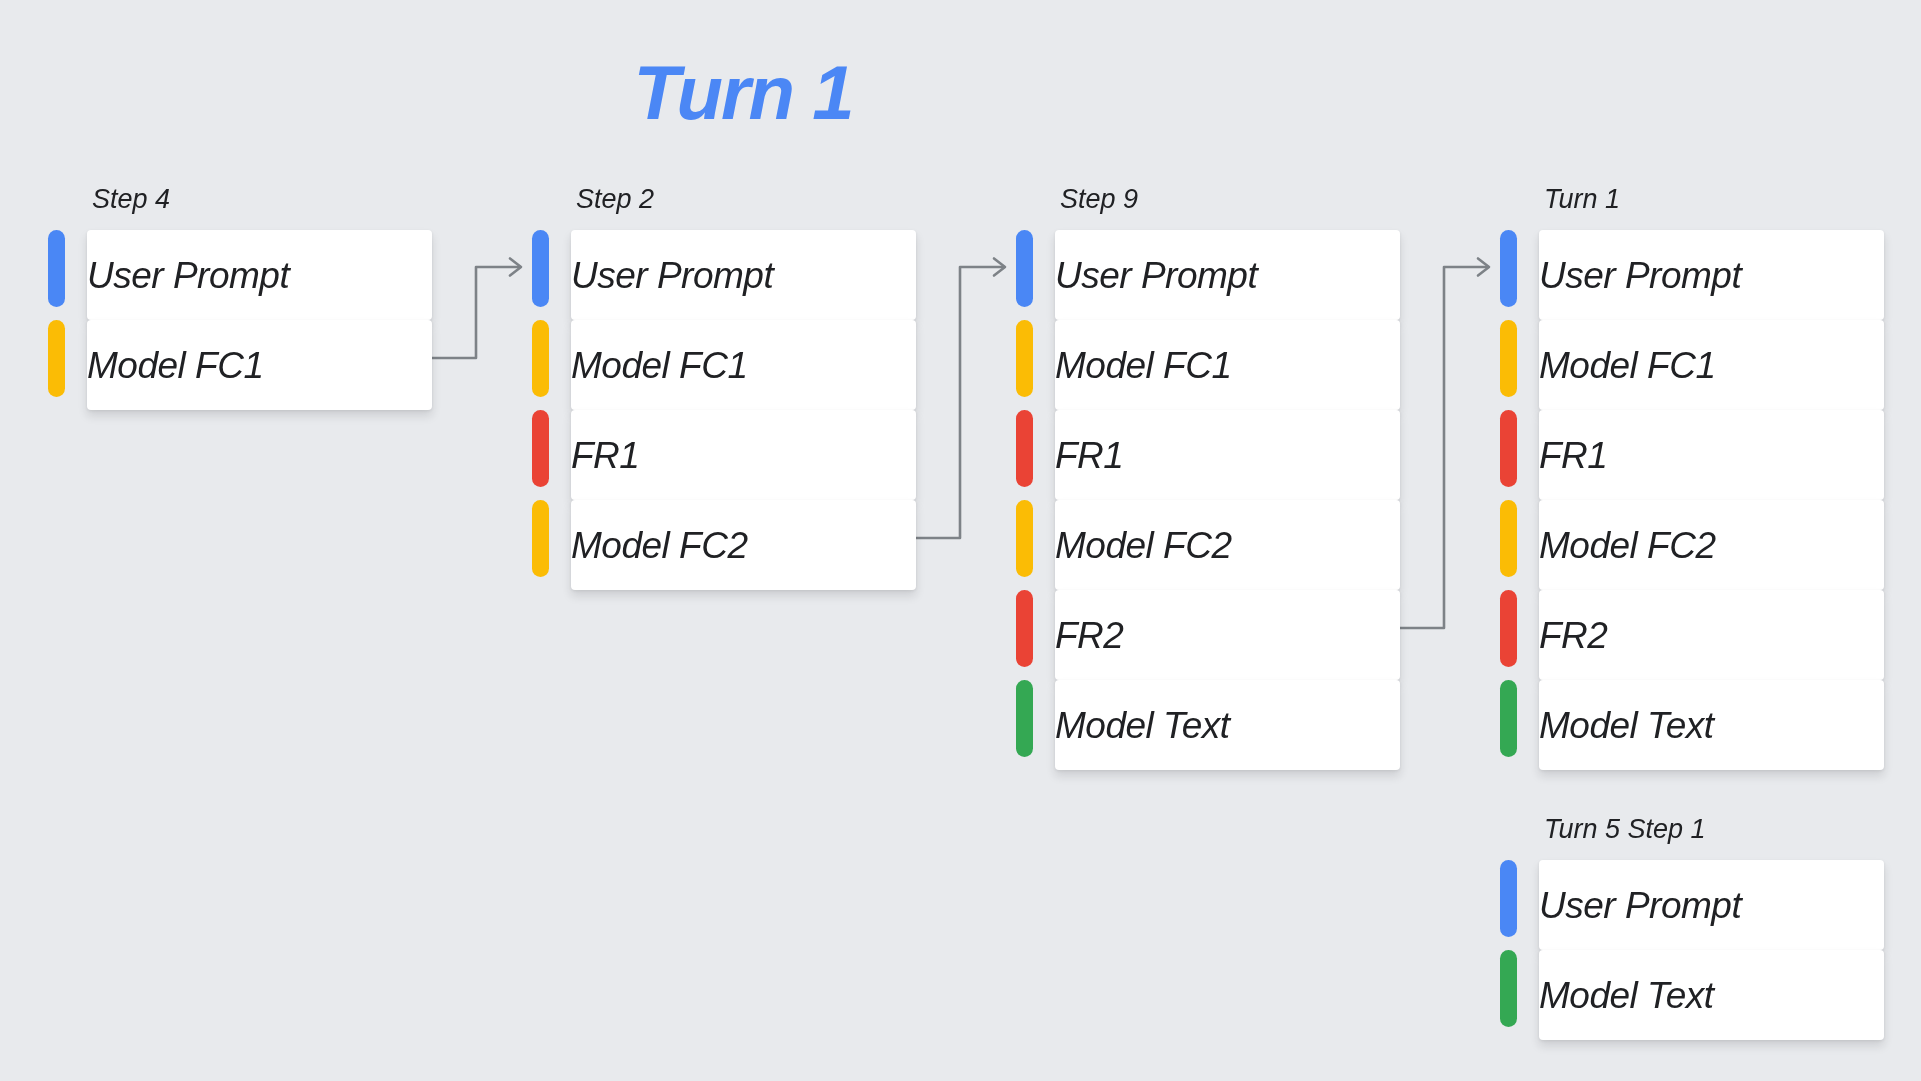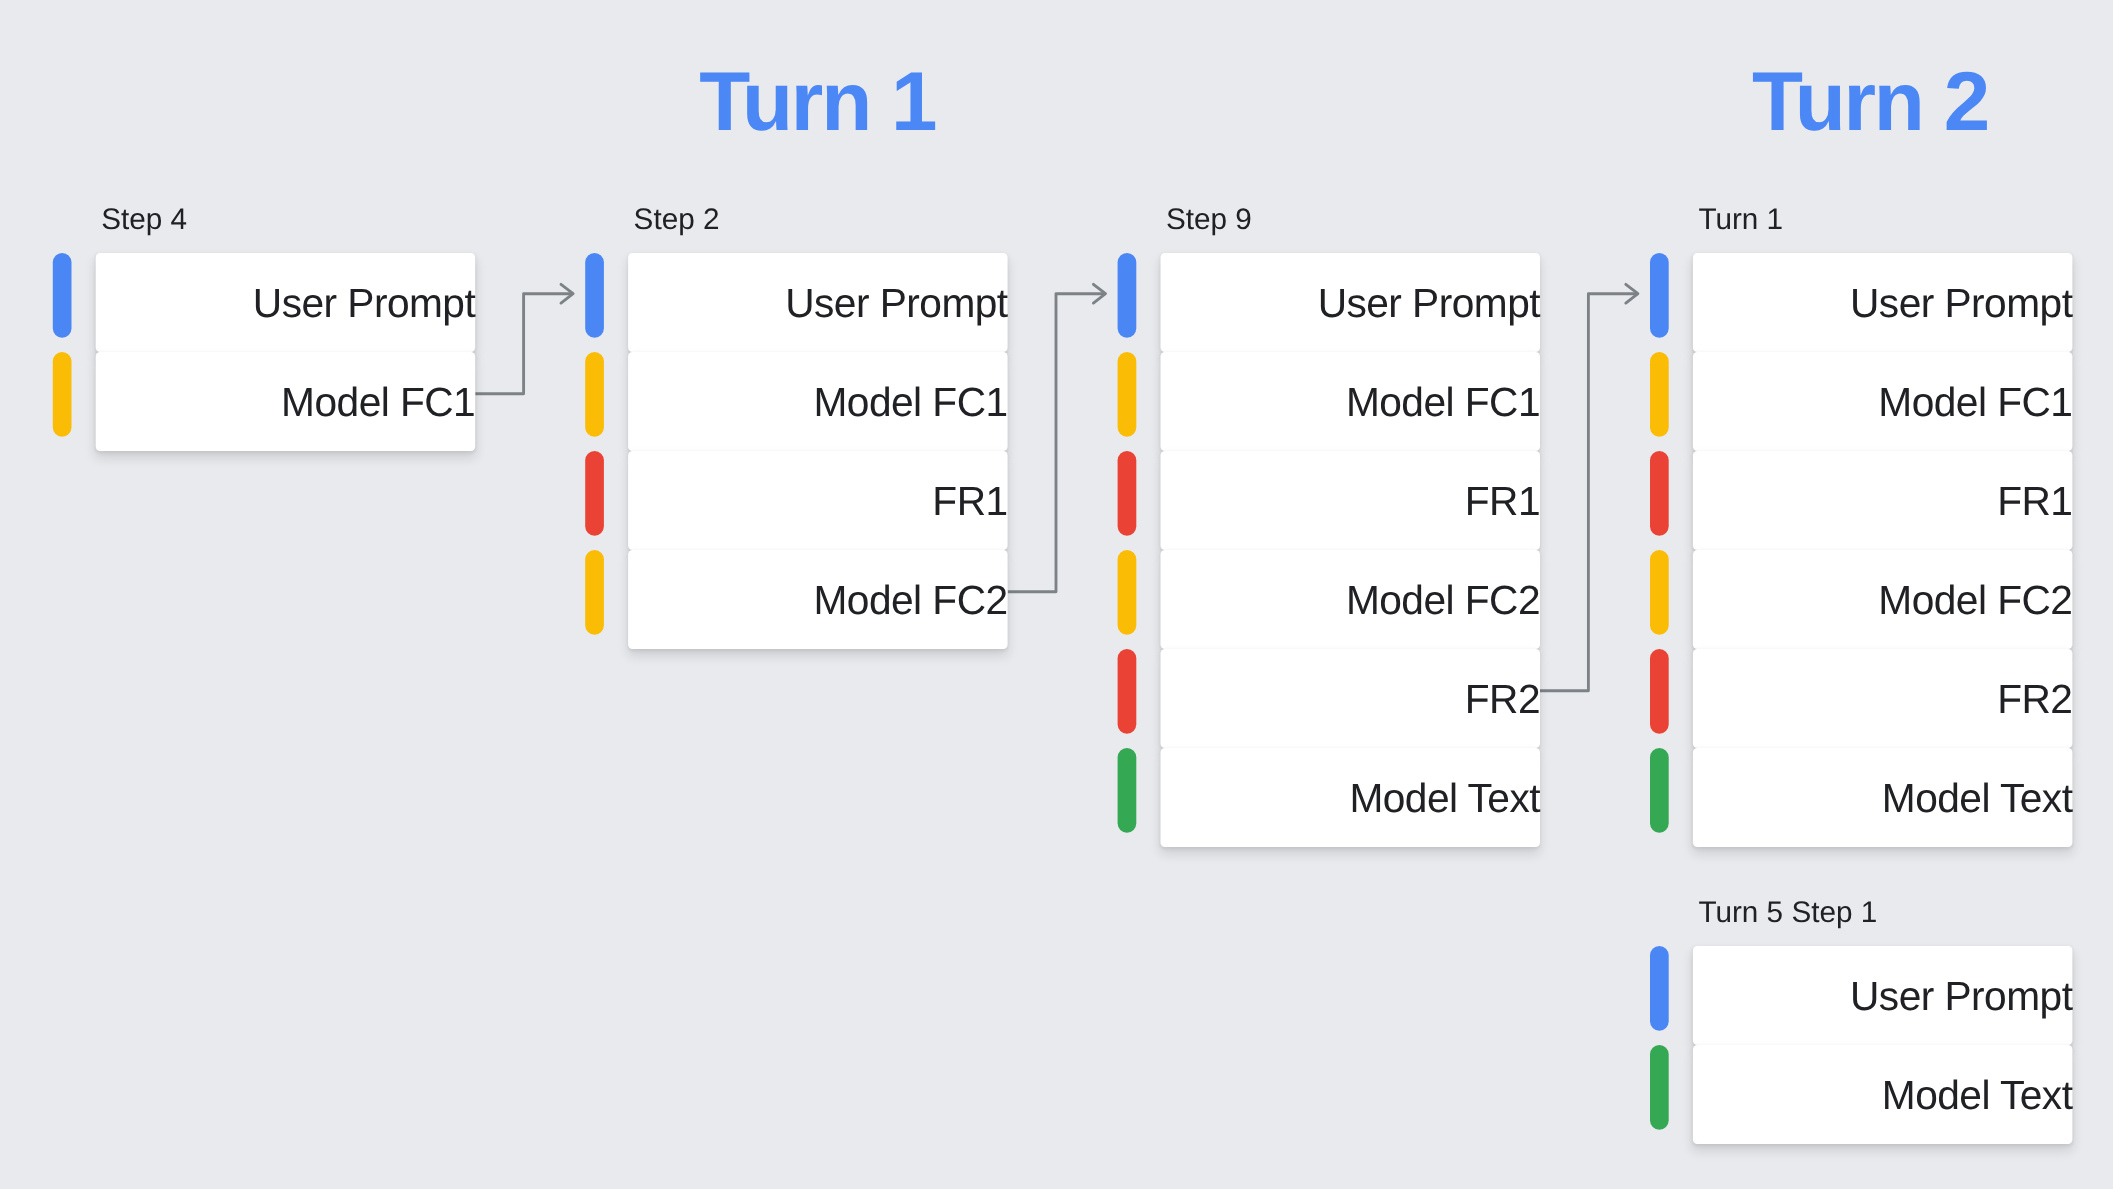--- a/index.html
+++ b/index.html
@@ -7,20 +7,21 @@
     background: #e8eaed;
     font-family: "Liberation Sans", sans-serif;
   }
   .canvas {
     position: relative;
     width: 1921px;
     height: 1081px;
     overflow: hidden;
     background: var(--bg, #e8eaed);
     color: var(--text, #202124);
+    font-style: italic;
   }
   #arrows {
     position: absolute;
     left: 0; top: 0;
     pointer-events: none;
   }
   .arrow-line {
     fill: none;
     stroke: var(--arrow, #7d8287);
     stroke-width: 2.6;
@@ -71,21 +72,21 @@
   .card {
     position: absolute;
     left: 39px; top: 0;
     width: 345px;
     height: 90px;
     background: var(--card, #ffffff);
     border-radius: 4px;
     box-shadow: 0 6px 10px rgba(32,33,36,0.13), 0 1px 3px rgba(32,33,36,0.08);
     display: flex;
     align-items: center;
-    justify-content: flex-end;
+    justify-content: flex-start;
   }
   .card-text {
     font-size: 37px;
     letter-spacing: -0.5px;
     line-height: 1;
     color: var(--text, #202124);
     white-space: nowrap;
   }
 </style>
 </head>
@@ -95,21 +96,20 @@
   <svg id="arrows" width="1921" height="1081" viewBox="0 0 1921 1081">
       <path d="M 432 358 H 476 V 267 H 521" class="arrow-line"></path>
       <path d="M 510 258.5 L 521 267 L 510 275.5" class="arrow-head"></path>
       <path d="M 916 538 H 960 V 267 H 1005" class="arrow-line"></path>
       <path d="M 994 258.5 L 1005 267 L 994 275.5" class="arrow-head"></path>
       <path d="M 1400 628 H 1444 V 267 H 1489" class="arrow-line"></path>
       <path d="M 1478 258.5 L 1489 267 L 1478 275.5" class="arrow-head"></path>
     </svg>
 
   <h1 class="turn-heading" style="left: 743px; top: 55px;">Turn 1</h1>
-  <h1 class="turn-heading" style="left: 1700px; top: 55px;">Turn 2</h1>
 
   <div id="groups">
       <section class="group" style="left: 48px; top: 230px;">
     <div class="group-label">Step 4</div>
     <div class="rows">
           <div class="row" style="top: 0px;">
     <span class="bar" style="background: rgb(74, 135, 245);"></span>
     <div class="card">
       <span class="card-text">User Prompt</span>
     </div>

